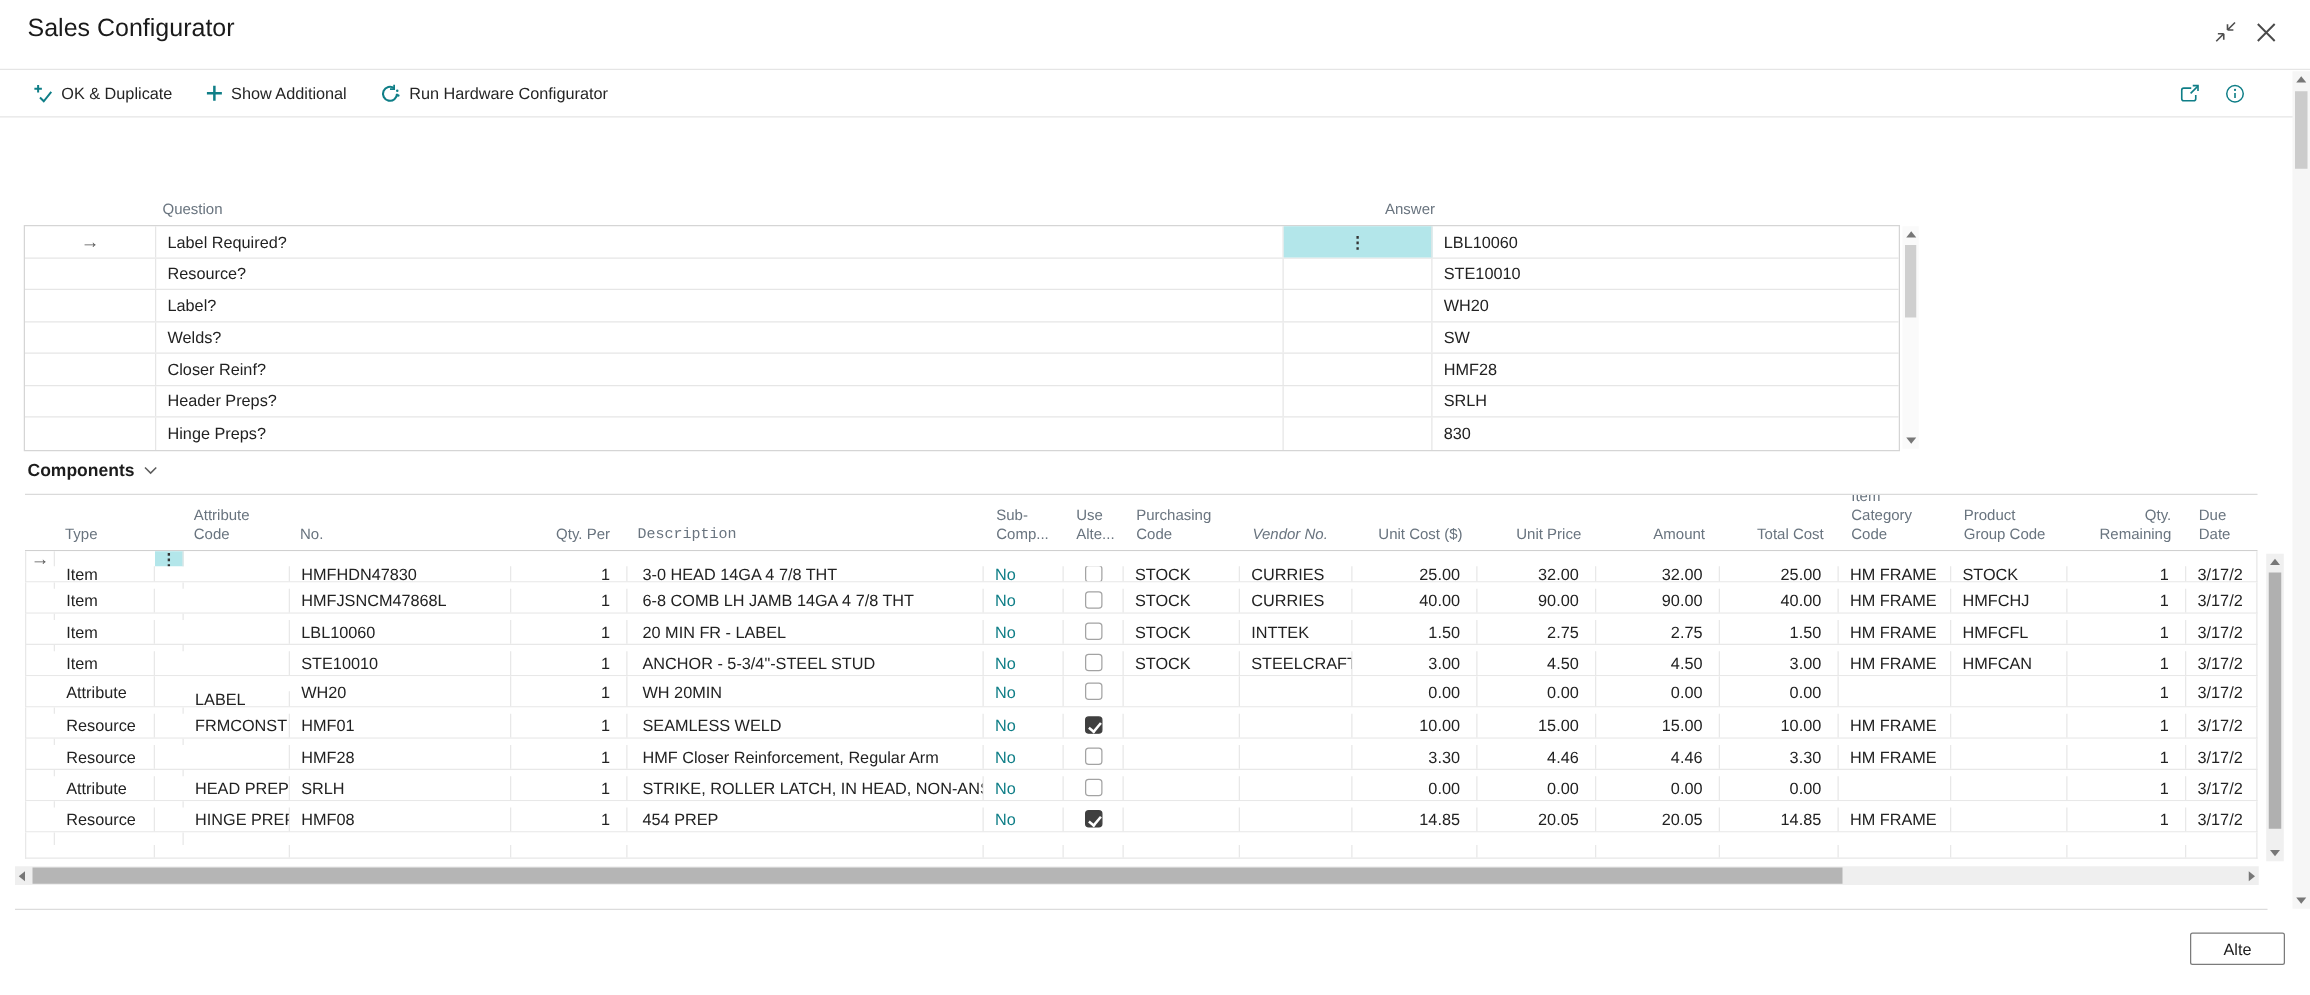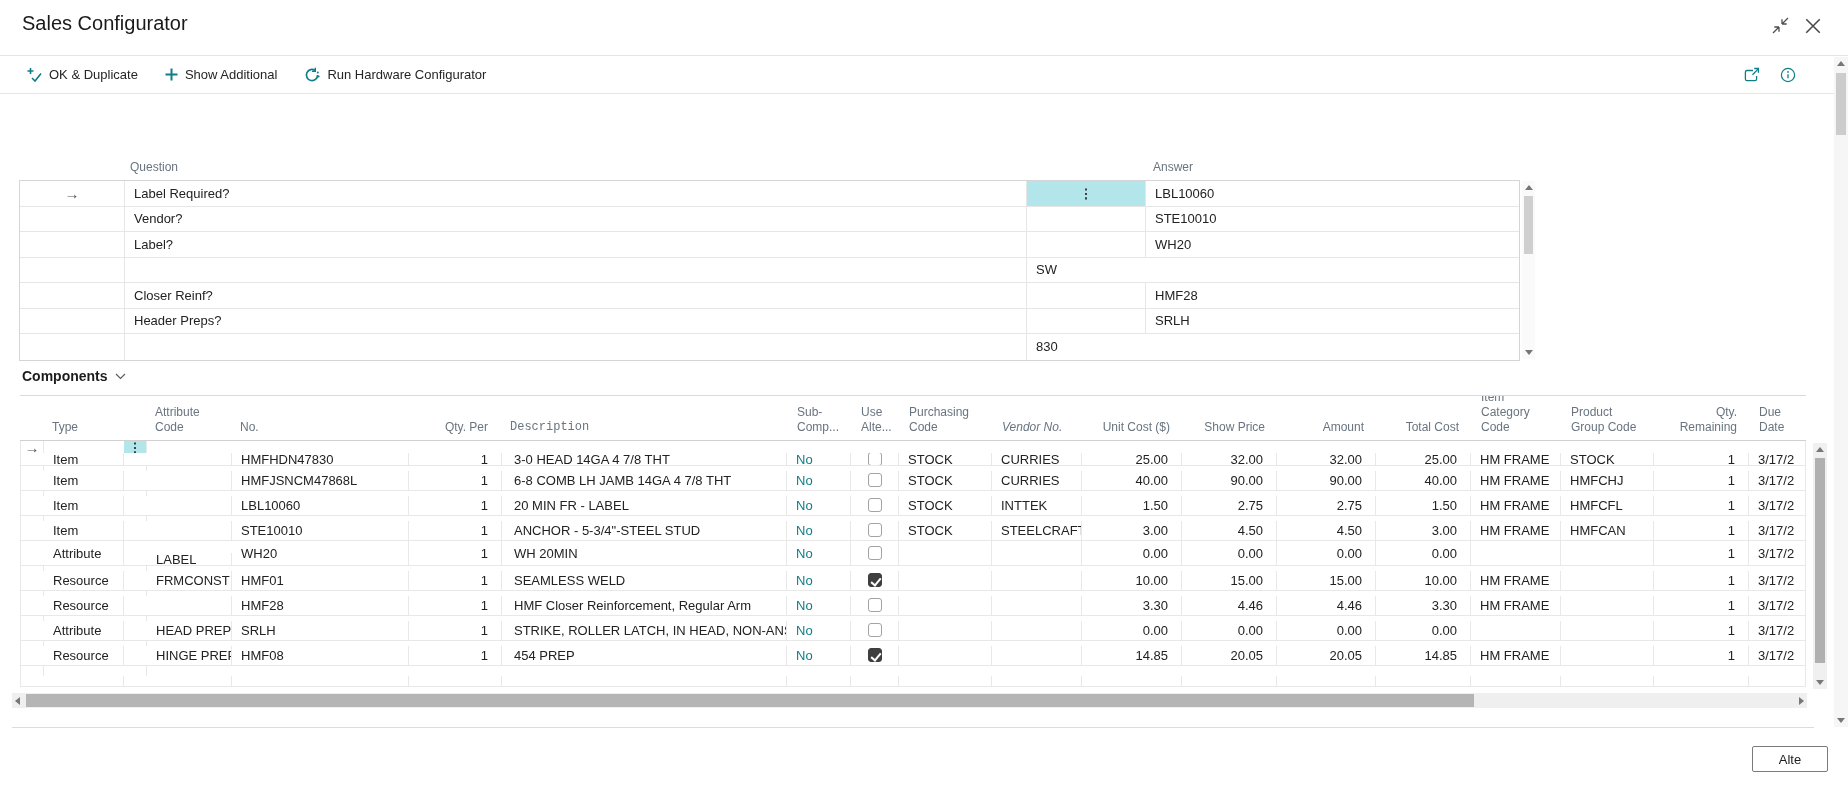--- a/index.html
+++ b/index.html
@@ -146,64 +146,66 @@
     </div>
   </div>
 
   <div class="dlg-vscroll">
     <span class="tri tri-up" style="left:3px;top:4px"></span>
     <span class="sb-thumb" style="left:2px;top:16px;width:10px;height:62px;background:#cccccc"></span>
     <span class="tri tri-down" style="left:3px;bottom:4px"></span>
   </div>
 
   <div class="qa-header" style="left:130px">Question</div>
-  <div class="qa-header" style="left:1153px">Answer</div>
+  <div class="qa-header" style="left:1108px">Answer</div>
   <div class="q-table">
     <div>
         <div class="q-row">
           <div class="q-cell q-ind">
             <span class="row-arrow">→</span>
           </div>
           <div class="q-cell q-question">Label Required?</div>
           <div class="q-cell q-mid sel">
             <span class="vellipsis">⋮</span>
           </div>
           <div class="q-cell q-answer">LBL10060</div>
         </div>
         <div class="q-row">
           <div class="q-cell q-ind"></div>
-          <div class="q-cell q-question">Vendor?</div>
+          <div class="q-cell q-question">Resource?</div>
           <div class="q-cell q-mid"></div>
           <div class="q-cell q-answer">STE10010</div>
         </div>
         <div class="q-row">
           <div class="q-cell q-ind"></div>
           <div class="q-cell q-question">Label?</div>
           <div class="q-cell q-mid"></div>
           <div class="q-cell q-answer">WH20</div>
         </div>
         <div class="q-row">
           <div class="q-cell q-ind"></div>
+          <div class="q-cell q-question">Welds?</div>
           <div class="q-cell q-mid"></div>
           <div class="q-cell q-answer">SW</div>
         </div>
         <div class="q-row">
           <div class="q-cell q-ind"></div>
           <div class="q-cell q-question">Closer Reinf?</div>
           <div class="q-cell q-mid"></div>
           <div class="q-cell q-answer">HMF28</div>
         </div>
         <div class="q-row">
           <div class="q-cell q-ind"></div>
           <div class="q-cell q-question">Header Preps?</div>
           <div class="q-cell q-mid"></div>
           <div class="q-cell q-answer">SRLH</div>
         </div>
         <div class="q-row">
           <div class="q-cell q-ind"></div>
+          <div class="q-cell q-question">Hinge Preps?</div>
           <div class="q-cell q-mid"></div>
           <div class="q-cell q-answer">830</div>
         </div>
       </div>
   </div>
   <div class="q-vscroll">
     <span class="tri tri-up" style="left:2.5px;top:4px"></span>
     <span class="sb-thumb" style="left:2px;top:15px;width:9px;height:58px;background:#cfcfcf"></span>
     <span class="tri tri-down" style="left:2.5px;bottom:4px"></span>
   </div>
@@ -222,21 +224,21 @@
         <div class="c-head" style="grid-column: 2;">Type</div>
         <div class="c-head" style="grid-column: 4;">Attribute Code</div>
         <div class="c-head" style="grid-column: 5;">No.</div>
         <div class="c-head num" style="grid-column: 6;">Qty. Per</div>
         <div class="c-head" style="grid-column: 7; font-family: Liberation Mono, monospace;">Description</div>
         <div class="c-head" style="grid-column: 8;">Sub-Comp...</div>
         <div class="c-head" style="grid-column: 9;">Use Alte...</div>
         <div class="c-head" style="grid-column: 10;">Purchasing Code</div>
         <div class="c-head" style="grid-column: 11; font-style: italic;">Vendor No.</div>
         <div class="c-head num" style="grid-column: 12;">Unit Cost ($)</div>
-        <div class="c-head num" style="grid-column: 13;">Show Price</div>
+        <div class="c-head num" style="grid-column: 13;">Unit Price</div>
         <div class="c-head num" style="grid-column: 14;">Amount</div>
         <div class="c-head num" style="grid-column: 15;">Total Cost</div>
         <div class="c-head" style="grid-column: 16;">Item Category Code</div>
         <div class="c-head" style="grid-column: 17;">Product Group Code</div>
         <div class="c-head num" style="grid-column: 18;">Qty. Remaining</div>
         <div class="c-head" style="grid-column: 19;">Due Date</div>
       </div>
     <div>
         <div class="c-row">
           <div class="c-cell ind" style="grid-column: 1;">

